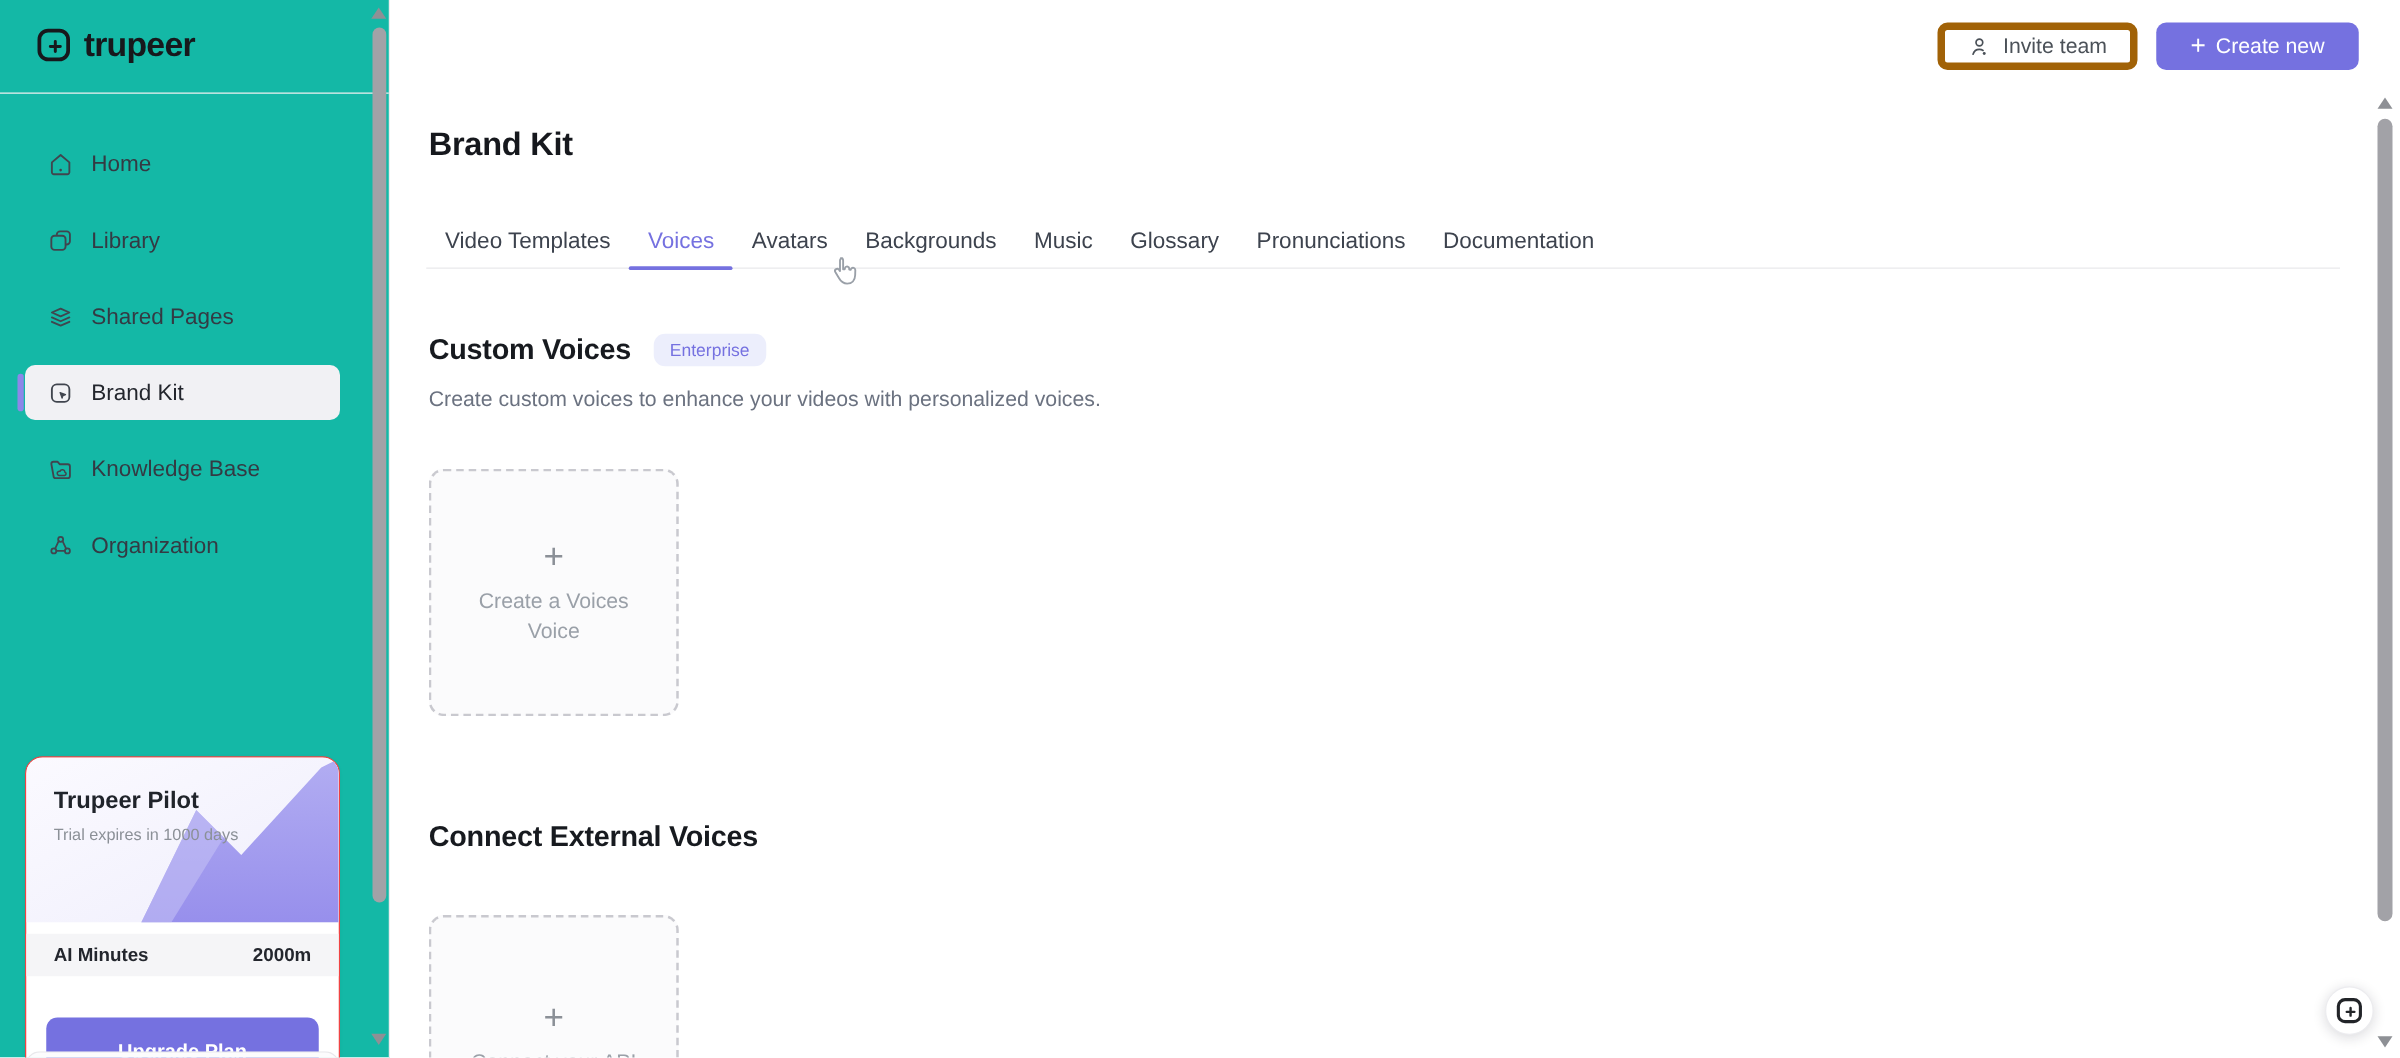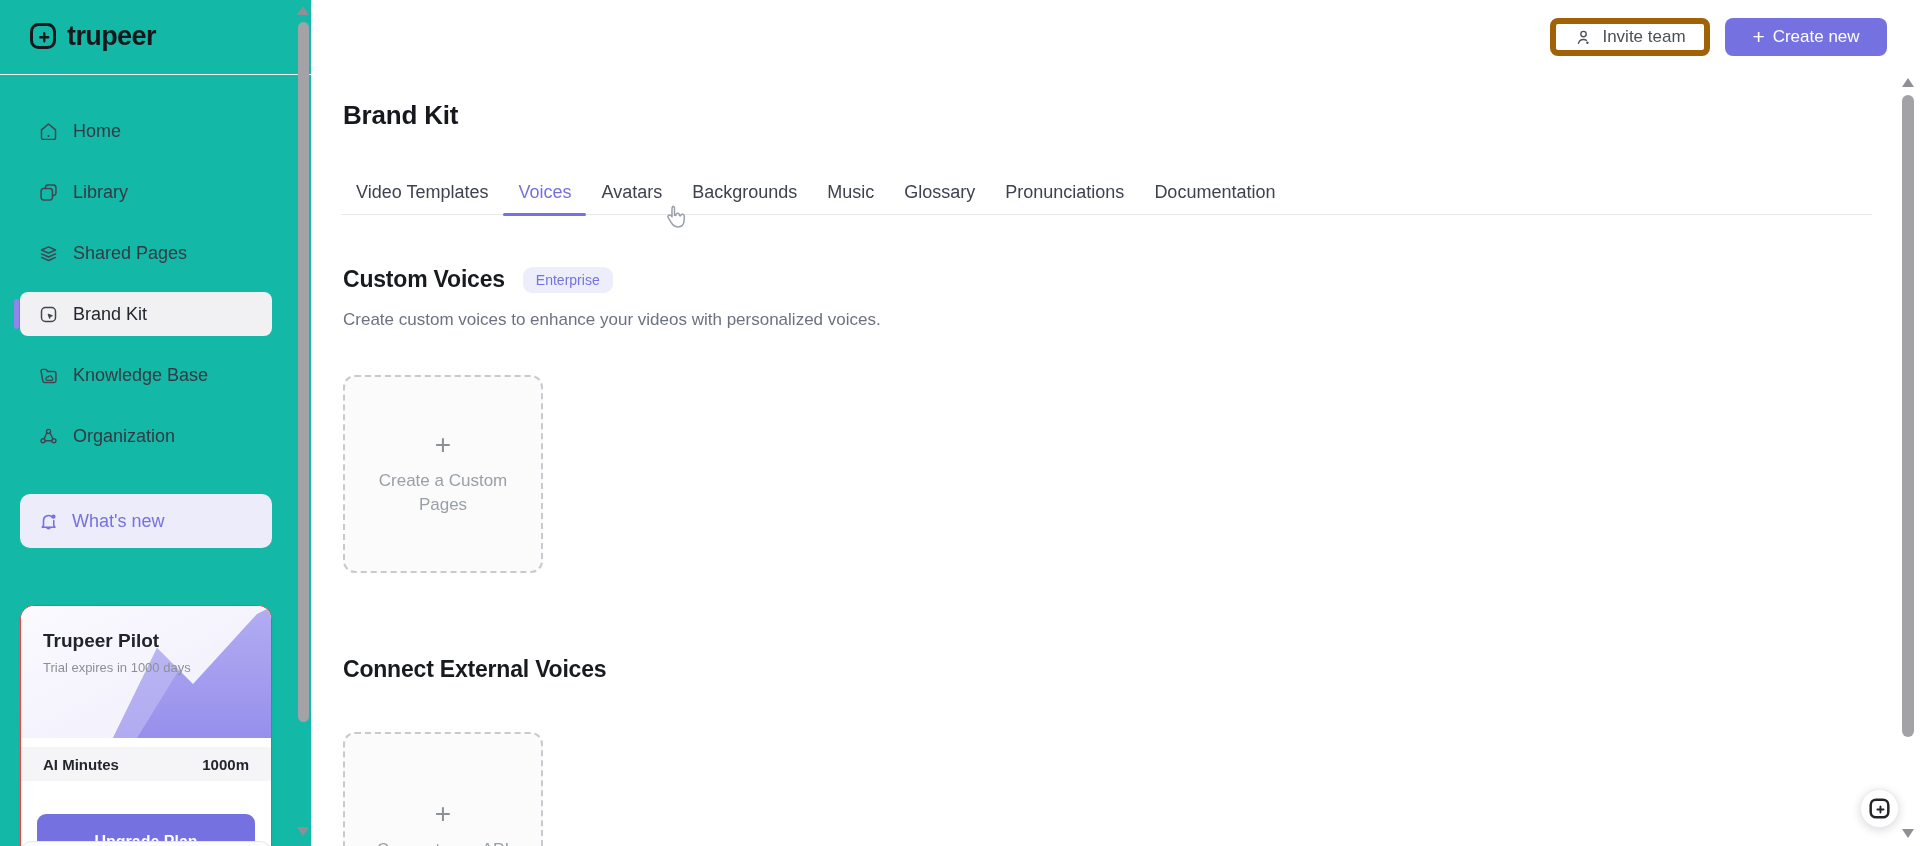--- a/index.html
+++ b/index.html
@@ -121,30 +121,20 @@
             <circle cx="12" cy="6.2" r="2.3"></circle>
             <circle cx="5.8" cy="16.8" r="2.3"></circle>
             <circle cx="18.2" cy="16.8" r="2.3"></circle>
             <path d="M10.2 7.8 7 14.7 M13.8 7.8l3.2 6.9 M8.1 16.8h7.8"></path>
           </svg>
       </span>
       <span>Organization</span>
     </div>
   </nav>
 
-  <div class="whats-new">
-    <span class="nav-icon">
-      <svg viewBox="0 0 24 24" fill="none" stroke="#7571e0" stroke-width="1.8" stroke-linejoin="round">
-          <path d="M6.3 16.5v-5.6a5.7 5.7 0 0 1 9.2-4.5M18 11v5.5l1.4 2H4.9l1.4-2" stroke-linecap="round"></path>
-          <path d="M10 18.8a2.1 2.1 0 0 0 4 0" stroke-linecap="round"></path>
-          <circle cx="17.6" cy="6.4" r="2.5" fill="#7571e0" stroke="none"></circle>
-        </svg>
-    </span>
-    <span>What's new</span>
-  </div>
 
   <div class="plan-card">
     <div class="plan-graphic">
       <svg width="250" height="132" viewBox="0 0 250 132">
         <defs>
           <linearGradient id="gBg" x1="0" y1="0" x2="1" y2="1">
             <stop offset="0" stop-color="#fbfaff"></stop>
               <stop offset="1" stop-color="#efeefc"></stop>
           </linearGradient>
           <linearGradient id="gMt" x1="0" y1="0" x2="0" y2="1">
@@ -154,21 +144,21 @@
         </defs>
         <rect width="250" height="132" fill="url(#gBg)"></rect>
         <path d="M92 132 L136 42 L172 78 L236 8 L250 1 L250 132 Z" fill="url(#gMt)"></path>
         <path d="M92 132 L136 42 L158 64 L116 132 Z" fill="#c6c2f6" opacity="0.55"></path>
       </svg>
     </div>
     <div class="plan-title">Trupeer Pilot</div>
     <div class="plan-sub">Trial expires in 1000 days</div>
     <div class="usage-row">
       <span>AI Minutes</span>
-      <span>1000m</span>
+      <span>2000m</span>
     </div>
     <button class="upgrade-btn">Upgrade Plan</button>
   </div>
 
   <div class="next-card"></div>
 
   <span class="tri-up" style="left:297px; top:6px;"></span>
   <div class="sb-thumb"></div>
   <span class="tri-down" style="left:297px; top:827px;"></span>
 </aside>
@@ -202,21 +192,21 @@
 </div>
 
 <div class="section-head" style="top:266px;">
   <span class="section-title">Custom Voices</span>
   <span class="badge">Enterprise</span>
 </div>
 <div class="section-desc">Create custom voices to enhance your videos with personalized voices.</div>
 
 <div class="dashed-card" style="top:375px;">
   <span class="dash-plus">+</span>
-  <span class="dash-label">Create a Custom Pages</span>
+  <span class="dash-label">Create a Voices Voice</span>
 </div>
 
 <div class="section-head" style="top:656px;">
   <span class="section-title">Connect External Voices</span>
 </div>
 
 <div class="dashed-card" style="top:732px;">
   <span class="dash-plus">+</span>
   <span class="dash-label">Connect your API</span>
 </div>

